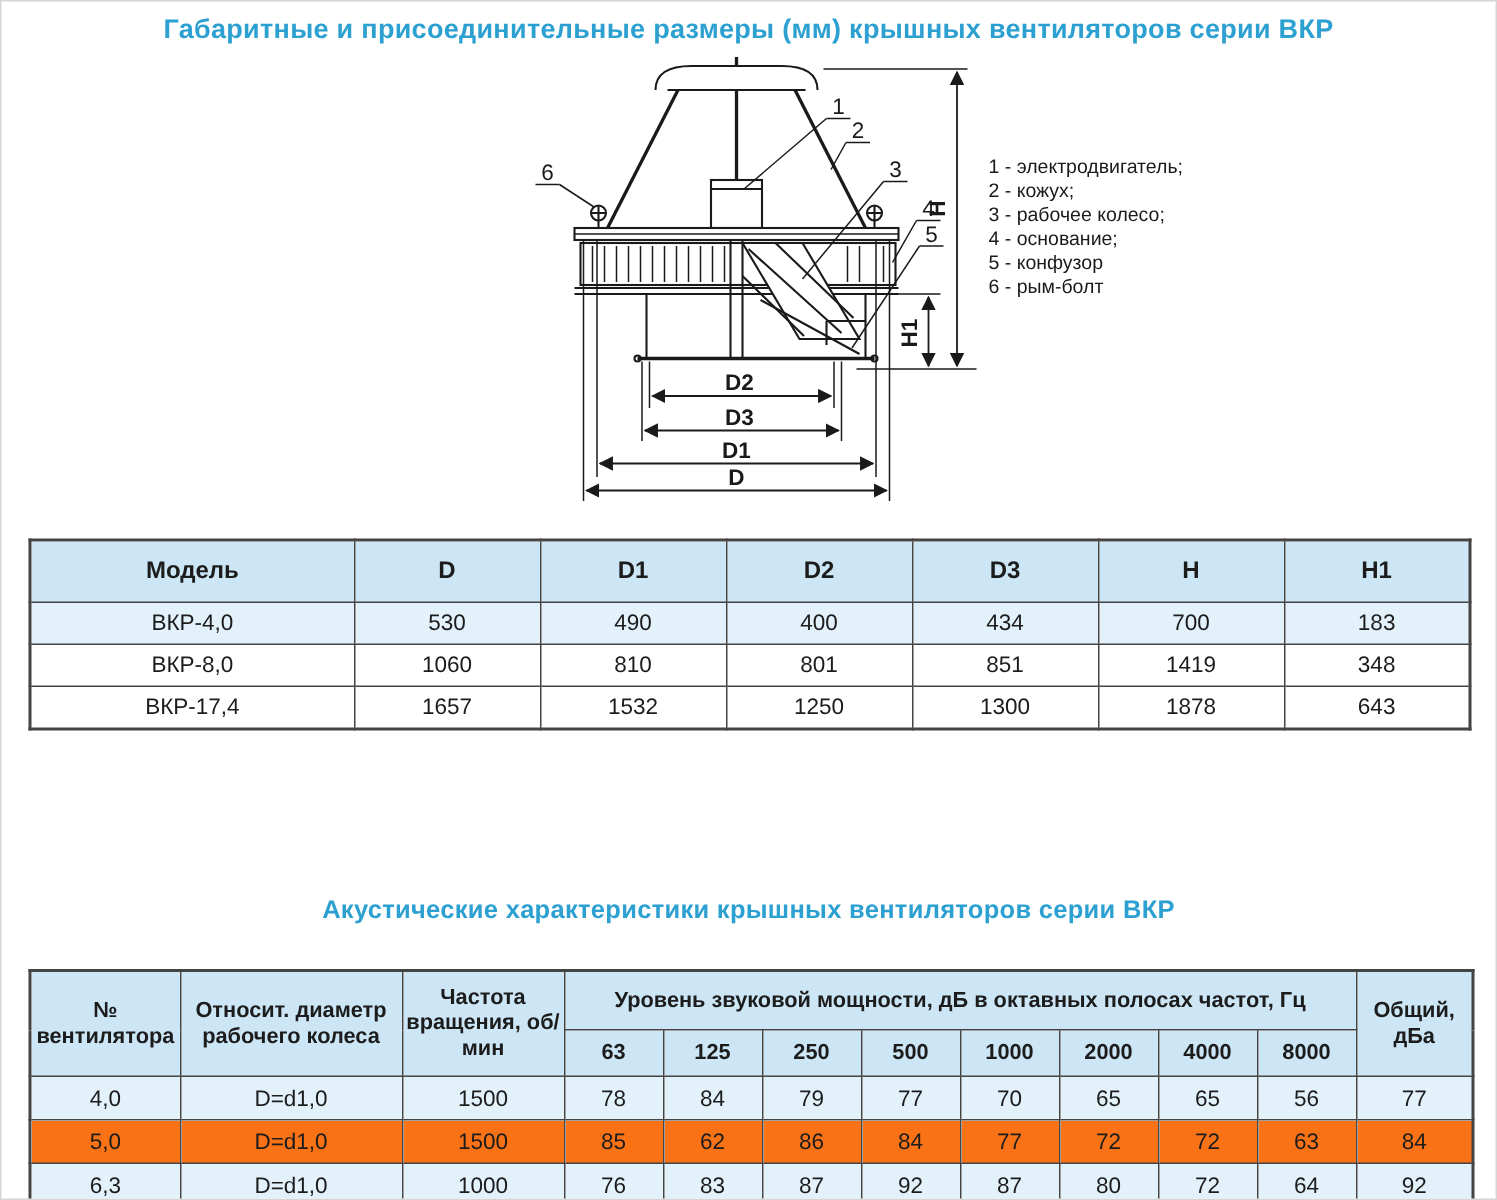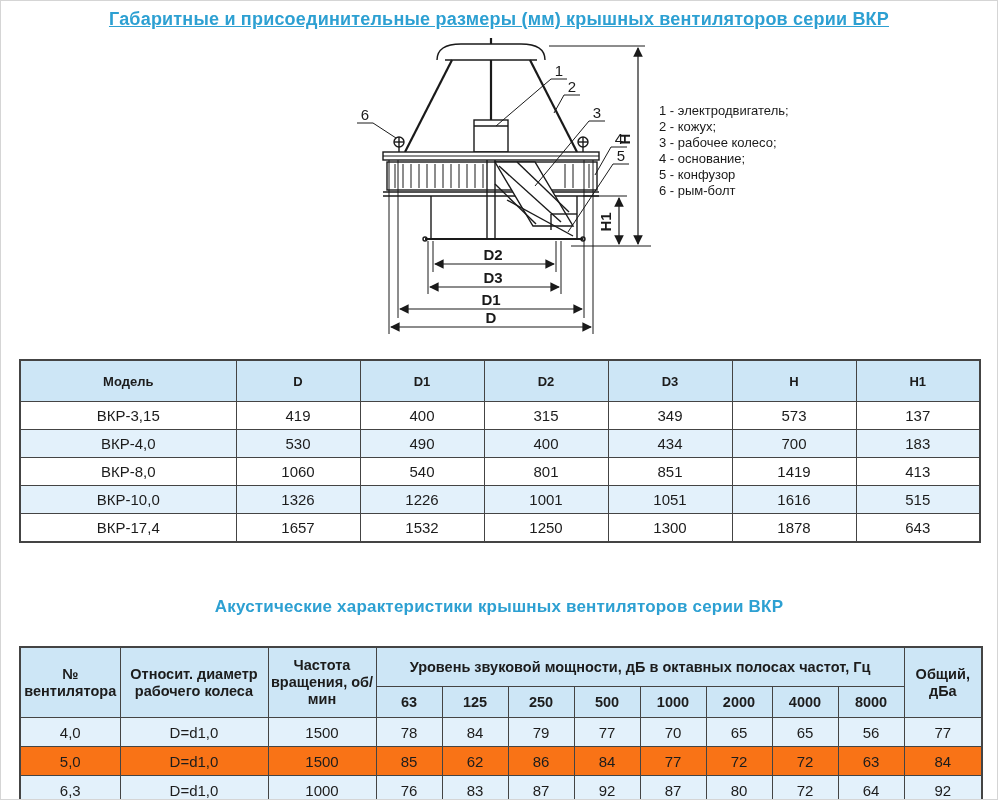--- a/index.html
+++ b/index.html
@@ -3,29 +3,29 @@
 <meta charset="utf-8">
 <style>
   html,body{margin:0;padding:0;background:#fff;}
   .page{
     position:relative;width:998px;height:800px;background:#ffffff;
     border:1px solid #d5d5d5;box-sizing:border-box;overflow:hidden;
     font-family:"Liberation Sans",sans-serif;color:#1c1c1c;
   }
   .title{position:absolute;left:0;width:100%;text-align:center;
     color:#2da0d2;font-weight:bold;letter-spacing:.2px;}
-  #title1{top:8px;font-size:18px;text-decoration:underline;}
+  #title1{top:8px;font-size:18px;}
   #title2{top:596px;font-size:17px;}
   table{border-collapse:collapse;table-layout:fixed;position:absolute;left:18px;
     font-family:"Liberation Sans",sans-serif;border:2px solid #444;}
   th,td{border:1px solid #444;text-align:center;vertical-align:middle;
     color:#1c1c1c;padding:0 2px;overflow:hidden;}
   th{background:#cde6f6;font-weight:bold;}
   #dim-table{top:358px;width:962px;}
-  #dim-table thead th{height:40px;font-size:13px;}
+  #dim-table thead th{height:40px;font-size:16px;}
   #dim-table td{height:27px;font-size:15px;background:#fff;}
   #dim-table tr.alt td{background:#e3f1fb;}
   #ac-table{top:645px;width:962px;}
   #ac-table thead th{font-size:14.5px;line-height:1.15;padding:2px;}
   #ac-table thead tr.h1 th{height:34px;}
   #ac-table thead tr.h2 th{height:26px;}
   #ac-table td{height:28px;font-size:15px;background:#f97316;}
   #ac-table tr.alt td{background:#e3f1fb;}
   #diagram{position:absolute;left:320px;top:33px;width:680px;height:312px;}
   .ln line,.ln path,.ln rect,.ln circle{stroke:#1a1a1a;stroke-width:1.4;fill:none;}
@@ -193,55 +193,37 @@
           <th>Модель</th>
           <th>D</th>
           <th>D1</th>
           <th>D2</th>
           <th>D3</th>
           <th>H</th>
           <th>H1</th>
         </tr>
     </thead>
     <tbody id="dim-body">
-        <tr>
-          <td>ВКР-3,15</td>
-          <td>419</td>
-          <td>400</td>
-          <td>315</td>
-          <td>349</td>
-          <td>573</td>
-          <td>137</td>
-        </tr>
         <tr class="alt">
           <td>ВКР-4,0</td>
           <td>530</td>
           <td>490</td>
           <td>400</td>
           <td>434</td>
           <td>700</td>
           <td>183</td>
         </tr>
         <tr>
           <td>ВКР-8,0</td>
           <td>1060</td>
-          <td>540</td>
+          <td>810</td>
           <td>801</td>
           <td>851</td>
           <td>1419</td>
-          <td>413</td>
-        </tr>
-        <tr class="alt">
-          <td>ВКР-10,0</td>
-          <td>1326</td>
-          <td>1226</td>
-          <td>1001</td>
-          <td>1051</td>
-          <td>1616</td>
-          <td>515</td>
+          <td>348</td>
         </tr>
         <tr>
           <td>ВКР-17,4</td>
           <td>1657</td>
           <td>1532</td>
           <td>1250</td>
           <td>1300</td>
           <td>1878</td>
           <td>643</td>
         </tr>

